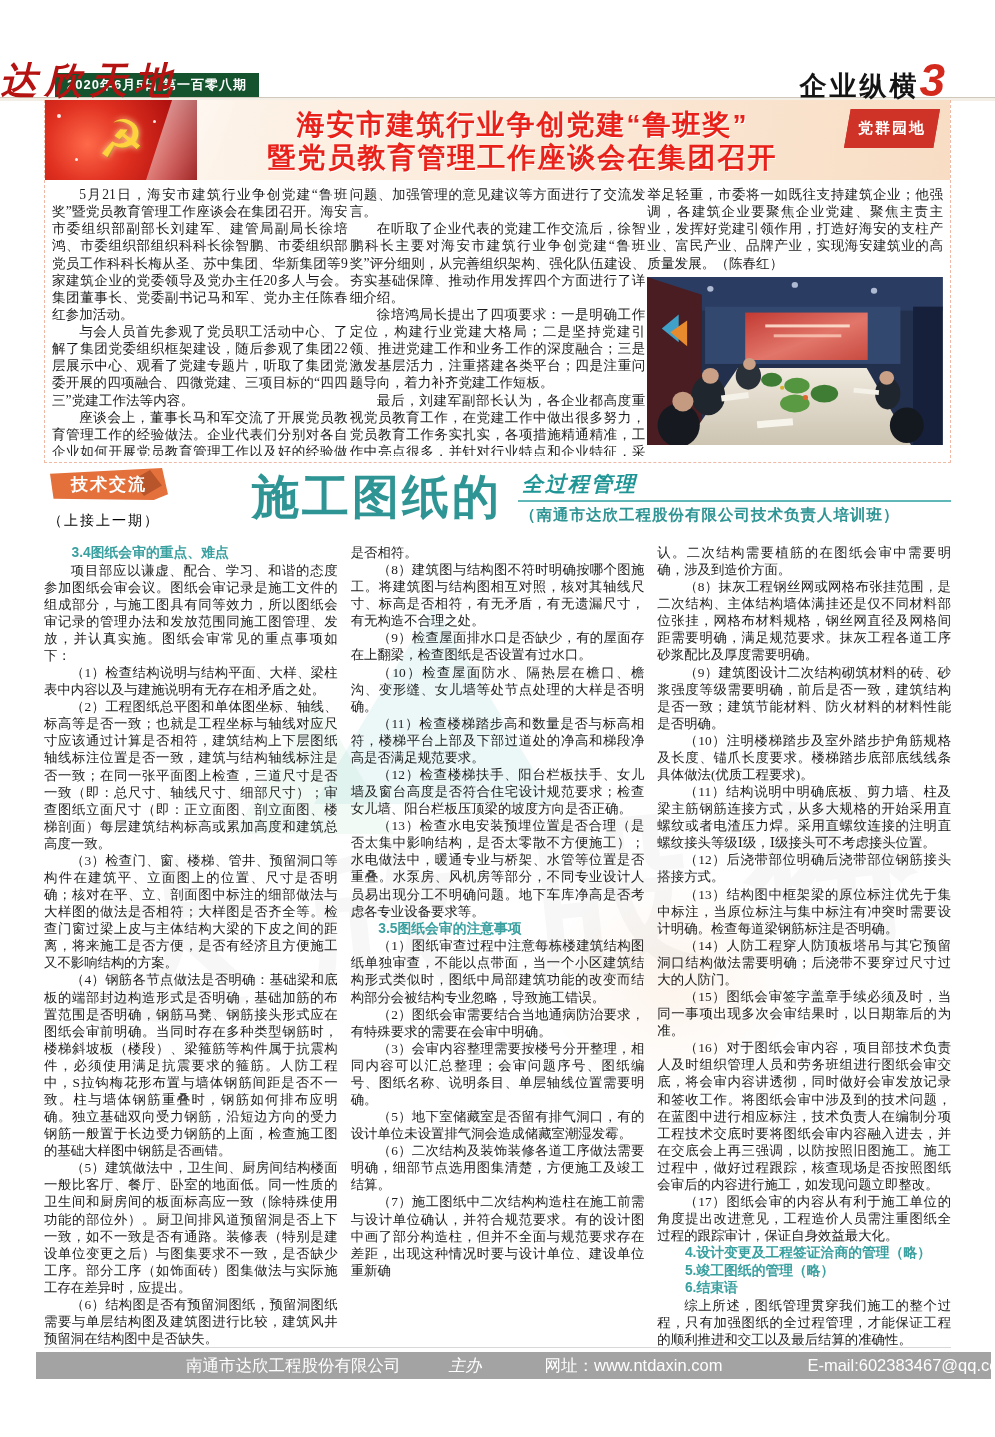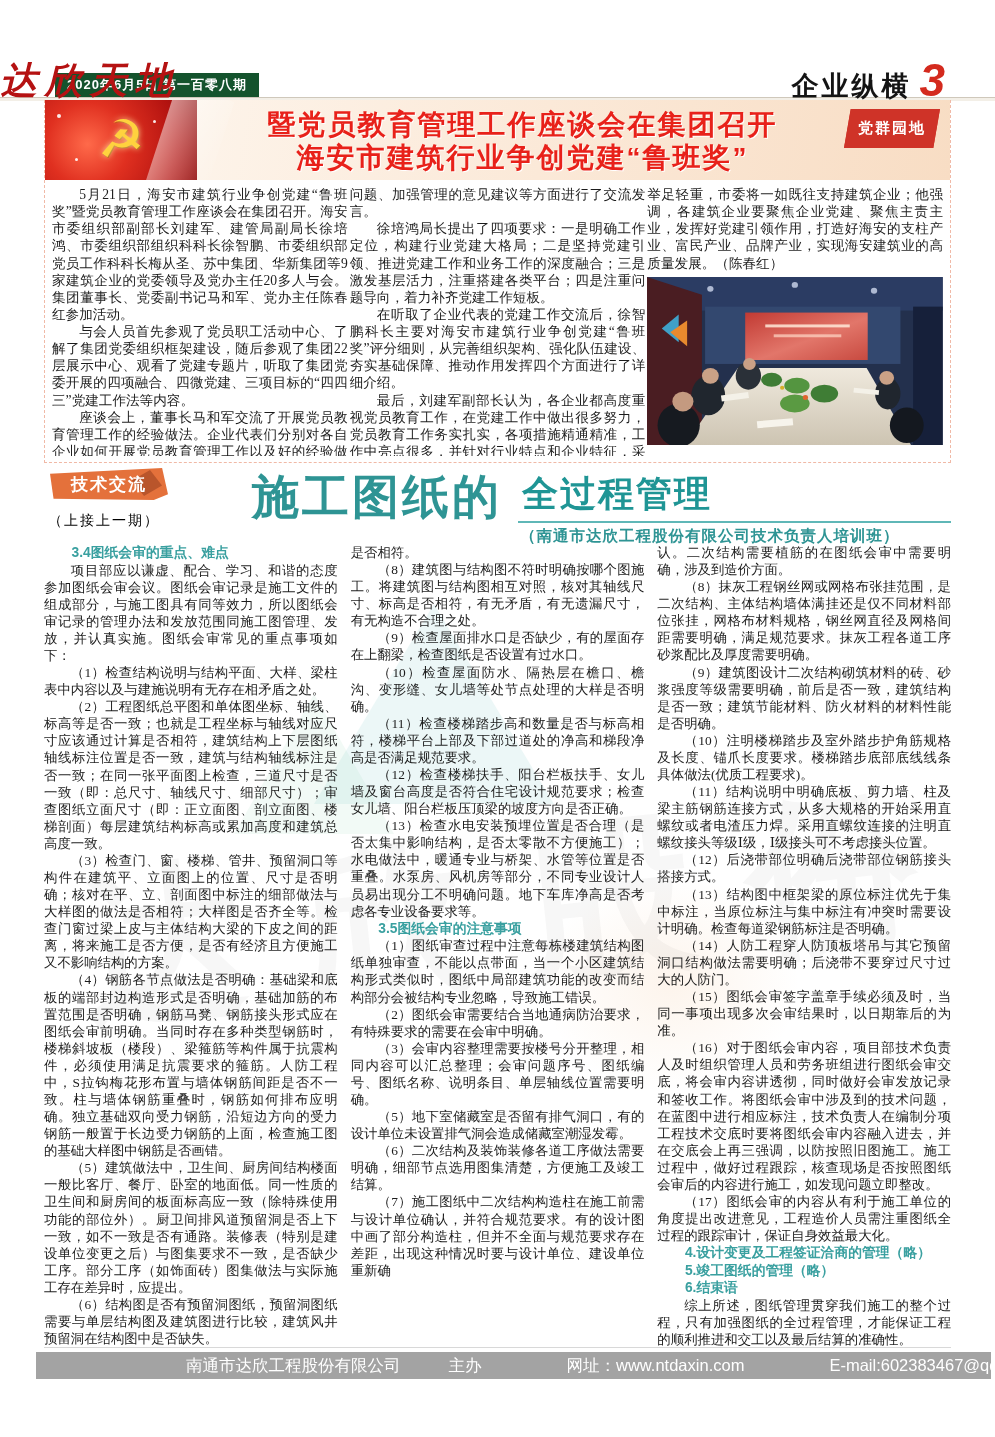--- a/index.html
+++ b/index.html
@@ -9,21 +9,21 @@
 
   
   .masthead{position:absolute;top:0;left:0;right:0;height:97px;
             border-bottom:1px solid #cfc8bb;box-shadow:0 3px 0 #f3efe7;}
   .date-box{position:absolute;left:55px;top:73px;background:#14532d;color:#fff;
             font-family:"Liberation Sans","DejaVu Sans",sans-serif;
             font-size:13px;font-weight:bold;padding:3px 12px;letter-spacing:1px;}
   .paper-title{position:absolute;left:0;right:0;top:56px;text-align:left;
                font-size:37px;font-weight:bold;font-style:italic;color:#b51212;
                letter-spacing:8px;}
-  .section-label{position:absolute;right:50px;top:60px;display:flex;align-items:flex-start;gap:8px;}
+  .section-label{position:absolute;right:50px;top:60px;display:flex;align-items:flex-start;}
   .section-label .sec{font-size:27px;font-weight:bold;color:#141414;letter-spacing:3px;margin-top:8px;}
   .section-label .num{font-size:46px;line-height:40px;font-weight:bold;font-style:italic;color:#d42a1e;
                       font-family:"Liberation Sans","DejaVu Sans",sans-serif;}
 
   
   .article1{position:absolute;top:100px;left:44px;right:44px;height:362px;
             border:1px dashed #f0b9a6;border-top:none;background:#fff;}
   .banner{position:relative;height:80px;overflow:hidden;
           background:linear-gradient(100deg,#fef8f1 0%,#fbe9d8 55%,#f8ddc4 100%);}
   .emblem{position:absolute;left:0;top:0;width:152px;height:80px;
@@ -61,21 +61,21 @@
        display:flex;align-items:center;justify-content:center;
        clip-path:polygon(0 18%,95% 0,100% 82%,88% 100%,3% 96%);}
   .tag::after{content:"";position:absolute;right:6px;top:2px;width:30px;height:26px;background:#b9552b;
        clip-path:polygon(0 40%,60% 0,100% 60%,40% 100%);z-index:-1;}
   .cont-note{position:absolute;left:4px;top:44px;font-size:14px;letter-spacing:2px;color:#000000;}
   .a2-titles{position:absolute;left:208px;right:0;top:0;display:flex;align-items:flex-start;}
   .t-main{font-family:"Liberation Sans","DejaVu Sans",sans-serif;font-size:47px;line-height:58px;
           font-weight:bold;color:#2e9494;letter-spacing:3px;}
   .t-right{flex:1;margin-left:16px;}
   .t-sub-wrap{border-bottom:2px solid #5fb7b7;padding:2px 0 2px 4px;}
-  .t-sub{font-size:36px;font-weight:bold;color:#1f9595;letter-spacing:2px;}
+  .t-sub{font-size:21px;font-weight:bold;font-style:italic;color:#1f9595;letter-spacing:2px;}
   .t-note{margin-top:3px;padding-left:2px;font-family:"Liberation Sans","DejaVu Sans",sans-serif;
           font-size:15.5px;font-weight:bold;color:#2e9494;letter-spacing:1px;}
 
   .a2-body{position:absolute;top:76px;left:0;right:0;bottom:0;display:flex;gap:13px;overflow:hidden;}
   .a2-body .col{flex:1;min-width:0;font-size:13.4px;line-height:1.275;text-align:justify;position:relative;z-index:2;}
   .a2-body .col p{margin:0;text-indent:2em;}
   .a2-body .col p.cont{text-indent:0;}
   .a2-body .col p.h{color:#3aa0a0;font-weight:bold;
         font-family:"Liberation Sans","DejaVu Sans",sans-serif;font-size:13.8px;}
 
@@ -91,21 +91,21 @@
   .wm-text{position:absolute;left:30px;top:250px;z-index:1;font-size:170px;font-weight:bold;
      color:rgba(60,60,60,.045);letter-spacing:55px;white-space:nowrap;transform:rotate(-6deg);}
 
   
   .foot-rule{position:absolute;left:44px;right:44px;top:1347px;border-top:1px solid #d8d8d8;}
   .footer{position:absolute;left:36px;right:4px;top:1352px;height:27px;background:#a3a3a3;
           color:#fff;font-family:"Liberation Sans","DejaVu Sans",sans-serif;font-size:16.5px;
           display:flex;align-items:center;padding-left:150px;box-sizing:border-box;}
   .footer span{white-space:nowrap;}
   .f-pub{margin-right:48px;}
-  .f-role{margin-right:85px;}
+  .f-role{margin-right:63px;font-style:italic;}
   .f-web{margin-right:85px;}
 </style>
 </head>
 <body>
 
 <div class="page">
 
   <header class="masthead">
     <div class="date-box">2020年6月5日  第一百零八期</div>
     <div class="paper-title">达欣天地</div>
@@ -117,35 +117,35 @@
 
   <section class="article1">
     <div class="banner">
       <div class="emblem">
         <span class="glyph">☭</span>
         <span class="spark" style="left:12px;top:14px;width:4px;height:4px;"></span>
         <span class="spark" style="left:30px;top:58px;width:3px;height:3px;"></span>
         <span class="spark" style="left:108px;top:20px;width:3px;height:3px;"></span>
       </div>
       <div class="headline">
+        <div class="h1l">海安市建筑行业争创党建“鲁班奖”</div>
         <div class="h1l">暨党员教育管理工作座谈会在集团召开</div>
-        <div class="h1l">海安市建筑行业争创党建“鲁班奖”</div>
       </div>
       <div class="badge">党群园地</div>
     </div>
     <div class="a1-body">
       <div class="col">
           <p>5月21日，海安市建筑行业争创党建“鲁班奖”暨党员教育管理工作座谈会在集团召开。海安市委组织部副部长刘建军、建管局副局长徐培鸿、市委组织部组织科科长徐智鹏、市委组织部党员工作科科长梅从圣、苏中集团、华新集团等9家建筑企业的党委领导及党办主任20多人与会。集团董事长、党委副书记马和军、党办主任陈春红参加活动。</p>
           <p>与会人员首先参观了党员职工活动中心、了解了集团党委组织框架建设，随后参观了集团22层展示中心、观看了党建专题片，听取了集团党委开展的四项融合、四微党建、三项目标的“四四三”党建工作法等内容。</p>
           <p>座谈会上，董事长马和军交流了开展党员教育管理工作的经验做法。企业代表们分别对各自企业如何开展党员教育管理工作以及好的经验做法、存在的</p>
         </div>
       <div class="col">
           <p class="cont">问题、加强管理的意见建议等方面进行了交流发言。</p>
+          <p>在听取了企业代表的党建工作交流后，徐智鹏科长主要对海安市建筑行业争创党建“鲁班奖”评分细则，从完善组织架构、强化队伍建设、夯实基础保障、推动作用发挥四个方面进行了详细介绍。</p>
           <p>徐培鸿局长提出了四项要求：一是明确工作定位，构建行业党建大格局；二是坚持党建引领、推进党建工作和业务工作的深度融合；三是激发基层活力，注重搭建各类平台；四是注重问题导向，着力补齐党建工作短板。</p>
-          <p>在听取了企业代表的党建工作交流后，徐智鹏科长主要对海安市建筑行业争创党建“鲁班奖”评分细则，从完善组织架构、强化队伍建设、夯实基础保障、推动作用发挥四个方面进行了详细介绍。</p>
           <p>最后，刘建军副部长认为，各企业都高度重视党员教育工作，在党建工作中做出很多努力，党员教育工作务实扎实，各项措施精通精准，工作中亮点很多，并针对行业特点和企业特征，采取了一套行之有效的工作措施；他指出，建筑企业党建工作</p>
         </div>
       <div class="col">
         <div>
             <p class="cont">举足轻重，市委将一如既往支持建筑企业；他强调，各建筑企业要聚焦企业党建、聚焦主责主业，发挥好党建引领作用，打造好海安的支柱产业、富民产业、品牌产业，实现海安建筑业的高质量发展。（陈春红）</p>
           </div>
         <svg class="photo" viewBox="0 0 280 170" preserveAspectRatio="none">
           <defs>
             <linearGradient id="scr" x1="0" y1="0" x2="1" y2="1">
               <stop offset="0" stop-color="#c23a33"></stop>

